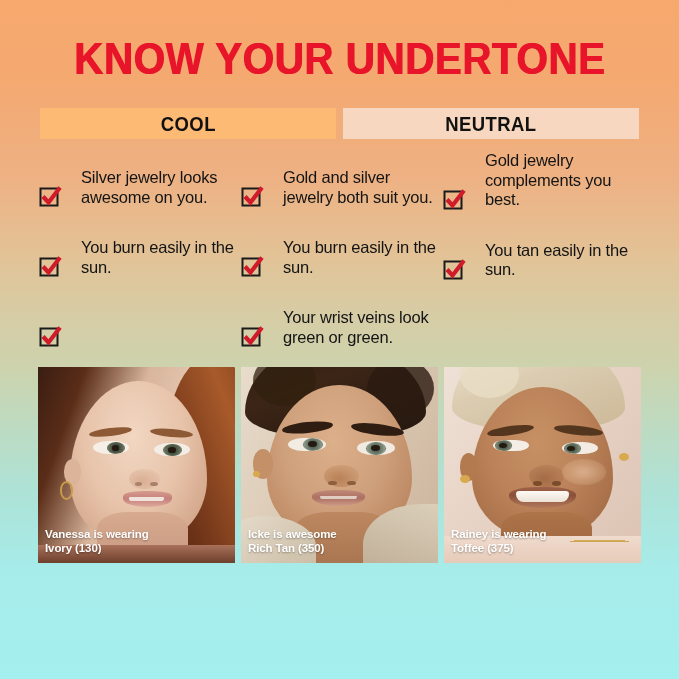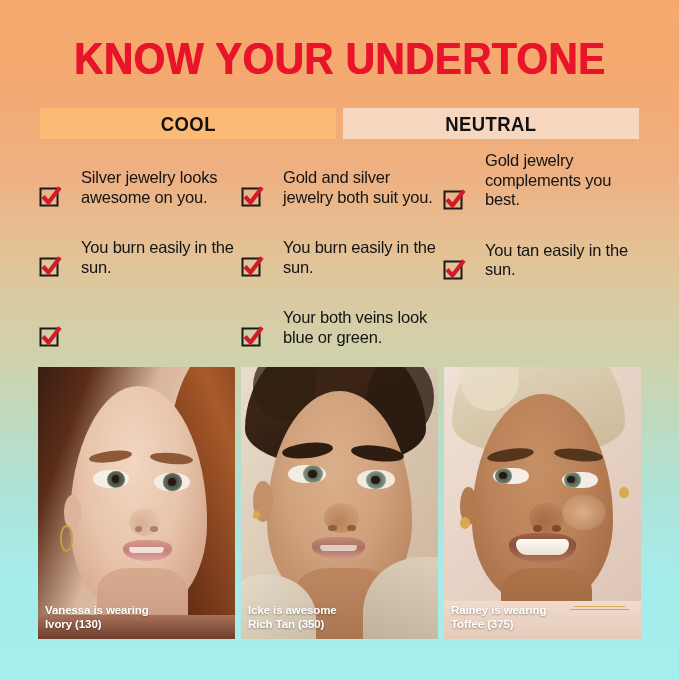--- a/index.html
+++ b/index.html
@@ -84,21 +84,21 @@
     color:#141414;
     font-weight:500;
     letter-spacing:-0.2px;
   }
 
   
   .photos {
     display:flex;
     gap:6px;
     margin:6px 38px 0 38px;
-    height:272px;
+    height:196px;
   }
   .photo {
     flex:1;
     position:relative;
     overflow:hidden;
     background:#e7cdbf;
   }
   .caption {
     position:absolute;
     left:7px; bottom:8px;
@@ -192,21 +192,21 @@
       </span>
       <span class="txt">You burn easily in the sun.</span>
     </div>
     <div class="item">
       <span class="cbx">
         <svg viewBox="0 0 25 25">
             <rect x="2.5" y="4.5" width="17" height="17" fill="none" stroke="#1a1a1a" stroke-width="2"></rect>
             <path d="M5 12.5 L10.5 18.5 L22 3.5" fill="none" stroke="#d11b2a" stroke-width="4.2"></path>
           </svg>
       </span>
-      <span class="txt">Your both veins look blue or green.</span>
+      <span class="txt">Your wrist veins look green or green.</span>
     </div>
   </div>
 
   <div class="col">
     <div class="item">
       <span class="cbx">
         <svg viewBox="0 0 25 25">
             <rect x="2.5" y="4.5" width="17" height="17" fill="none" stroke="#1a1a1a" stroke-width="2"></rect>
             <path d="M5 12.5 L10.5 18.5 L22 3.5" fill="none" stroke="#d11b2a" stroke-width="4.2"></path>
           </svg>

